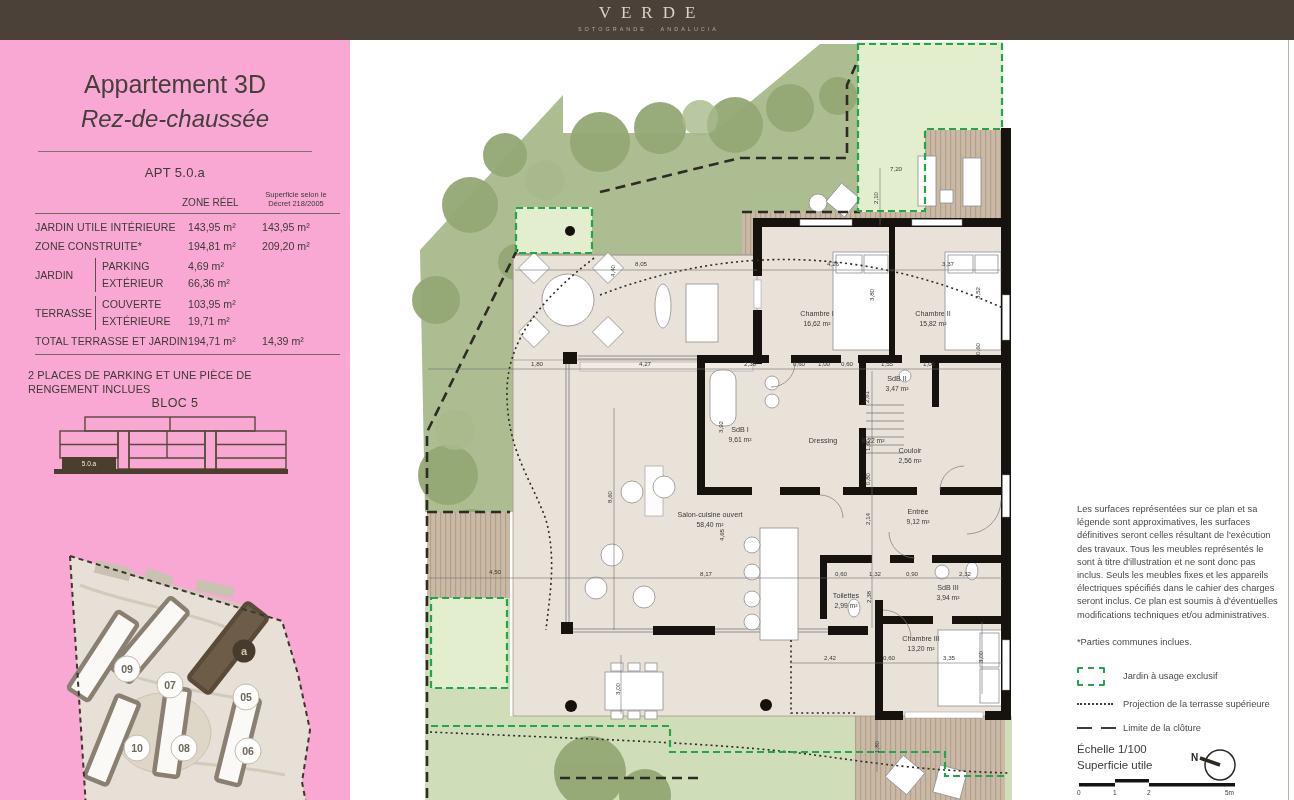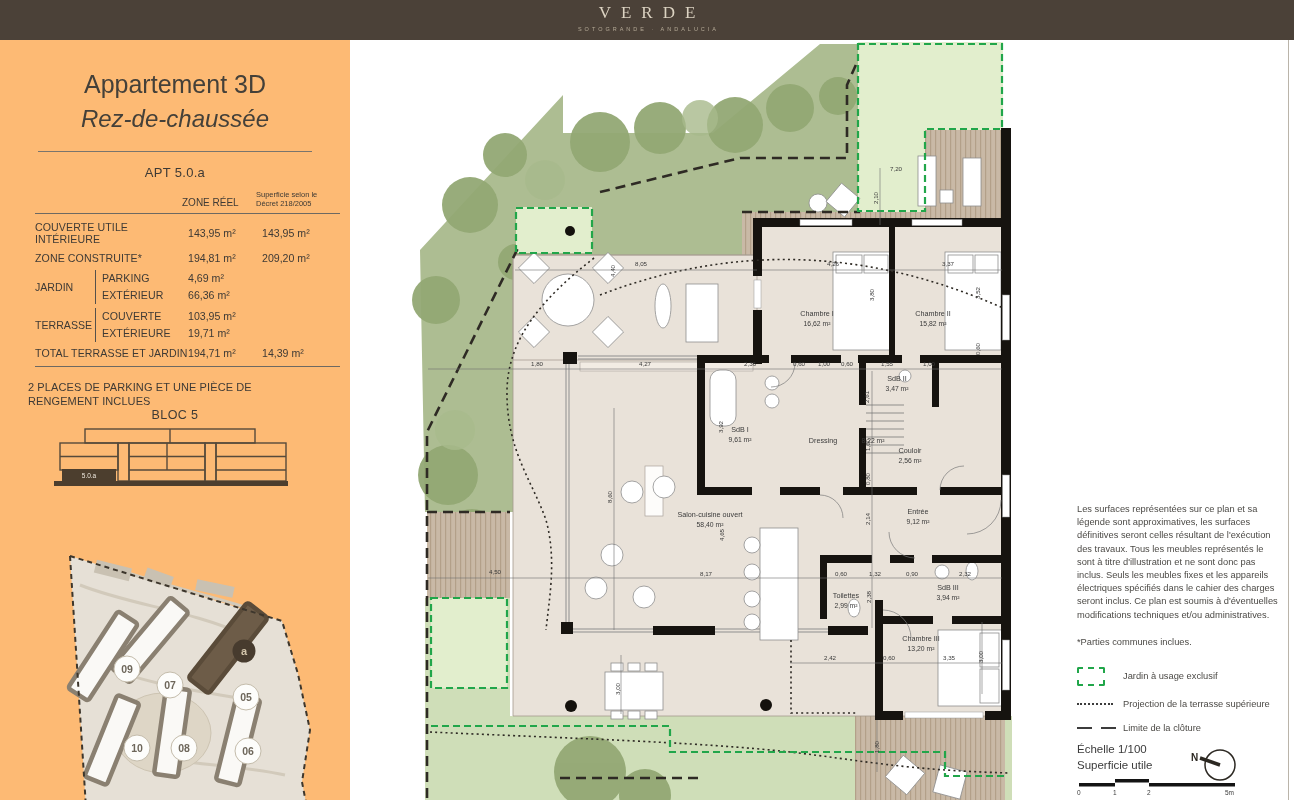--- a/index.html
+++ b/index.html
@@ -6,29 +6,29 @@
   *{box-sizing:border-box;}
   body{font-family:"Liberation Sans", sans-serif;}
   .sheet{position:relative;width:1294px;height:800px;background:#ffffff;overflow:hidden;text-decoration:underline;}
 
   
   .hdr{position:absolute;left:0;top:0;width:1294px;height:40px;background:#4b4138;text-align:center;}
   .brand{font-family:"Liberation Serif", serif;font-size:17px;letter-spacing:10px;color:#dcd3c2;padding-top:3px;text-indent:10px;}
   .tagline{font-size:5.5px;letter-spacing:3px;color:#b4a996;margin-top:3px;text-indent:3px;}
 
   
-  .panel{position:absolute;left:0;top:40px;width:350px;height:760px;background:#fdba74;color:#3e3a35;}
+  .panel{position:absolute;left:0;top:40px;width:350px;height:760px;background:#f9a8d4;color:#3e3a35;}
   .p-title{margin-top:30px;text-align:center;font-size:25px;color:#444039;}
   .p-sub{text-align:center;font-size:24px;font-style:italic;margin-top:6px;color:#444039;}
   .hr1{border:none;border-top:1px solid #7a756d;margin:18px 38px 0 38px;}
   .apt{text-align:center;font-size:13px;margin-top:13px;letter-spacing:.3px;}
   .cols{display:flex;align-items:flex-end;margin:10px 14px 4px 35px;}
   .cols .sp{flex:1;}
   .c1{width:74px;font-size:10px;text-align:left;padding-bottom:1px;}
-  .c2{width:80px;font-size:7.5px;line-height:1.25;text-align:left;}
+  .c2{width:80px;font-size:7.5px;line-height:1.25;text-align:center;}
   .tbl{margin:0 10px 0 35px;border-top:1px solid #6d6962;padding-top:4px;font-size:10.6px;}
   .trow{display:flex;align-items:center;padding:3.5px 0;}
   .tlabel{flex:1;letter-spacing:.1px;}
   .tv1{width:74px;}
   .tv2{width:78px;}
   .tgroup{display:flex;padding:2px 0;}
   .tgname{width:60px;align-self:center;}
   .tgrows{flex:1;border-left:1px solid #55514b;padding-left:6px;}
   .tgrows .trow{padding:2.5px 0;}
   .totline{border:none;border-top:1px solid #6d6962;margin:3px 0 2px 0;}
@@ -85,21 +85,21 @@
       <div class="sp"></div>
       <div class="c1">ZONE RÉEL</div>
       <div class="c2">
         <div>Superficie selon le</div>
         <div>Décret 218/2005</div>
       </div>
     </div>
 
     <div class="tbl">
       <div class="trow">
-        <div class="tlabel">COUVERTE UTILE INTÉRIEURE</div>
+        <div class="tlabel">JARDIN UTILE INTÉRIEURE</div>
         <div class="tv1">143,95 m²</div>
         <div class="tv2">143,95 m²</div>
       </div>
       <div class="trow">
         <div class="tlabel">ZONE CONSTRUITE*</div>
         <div class="tv1">194,81 m²</div>
         <div class="tv2">209,20 m²</div>
       </div>
       <div class="tgroup">
         <div class="tgname">JARDIN</div>

